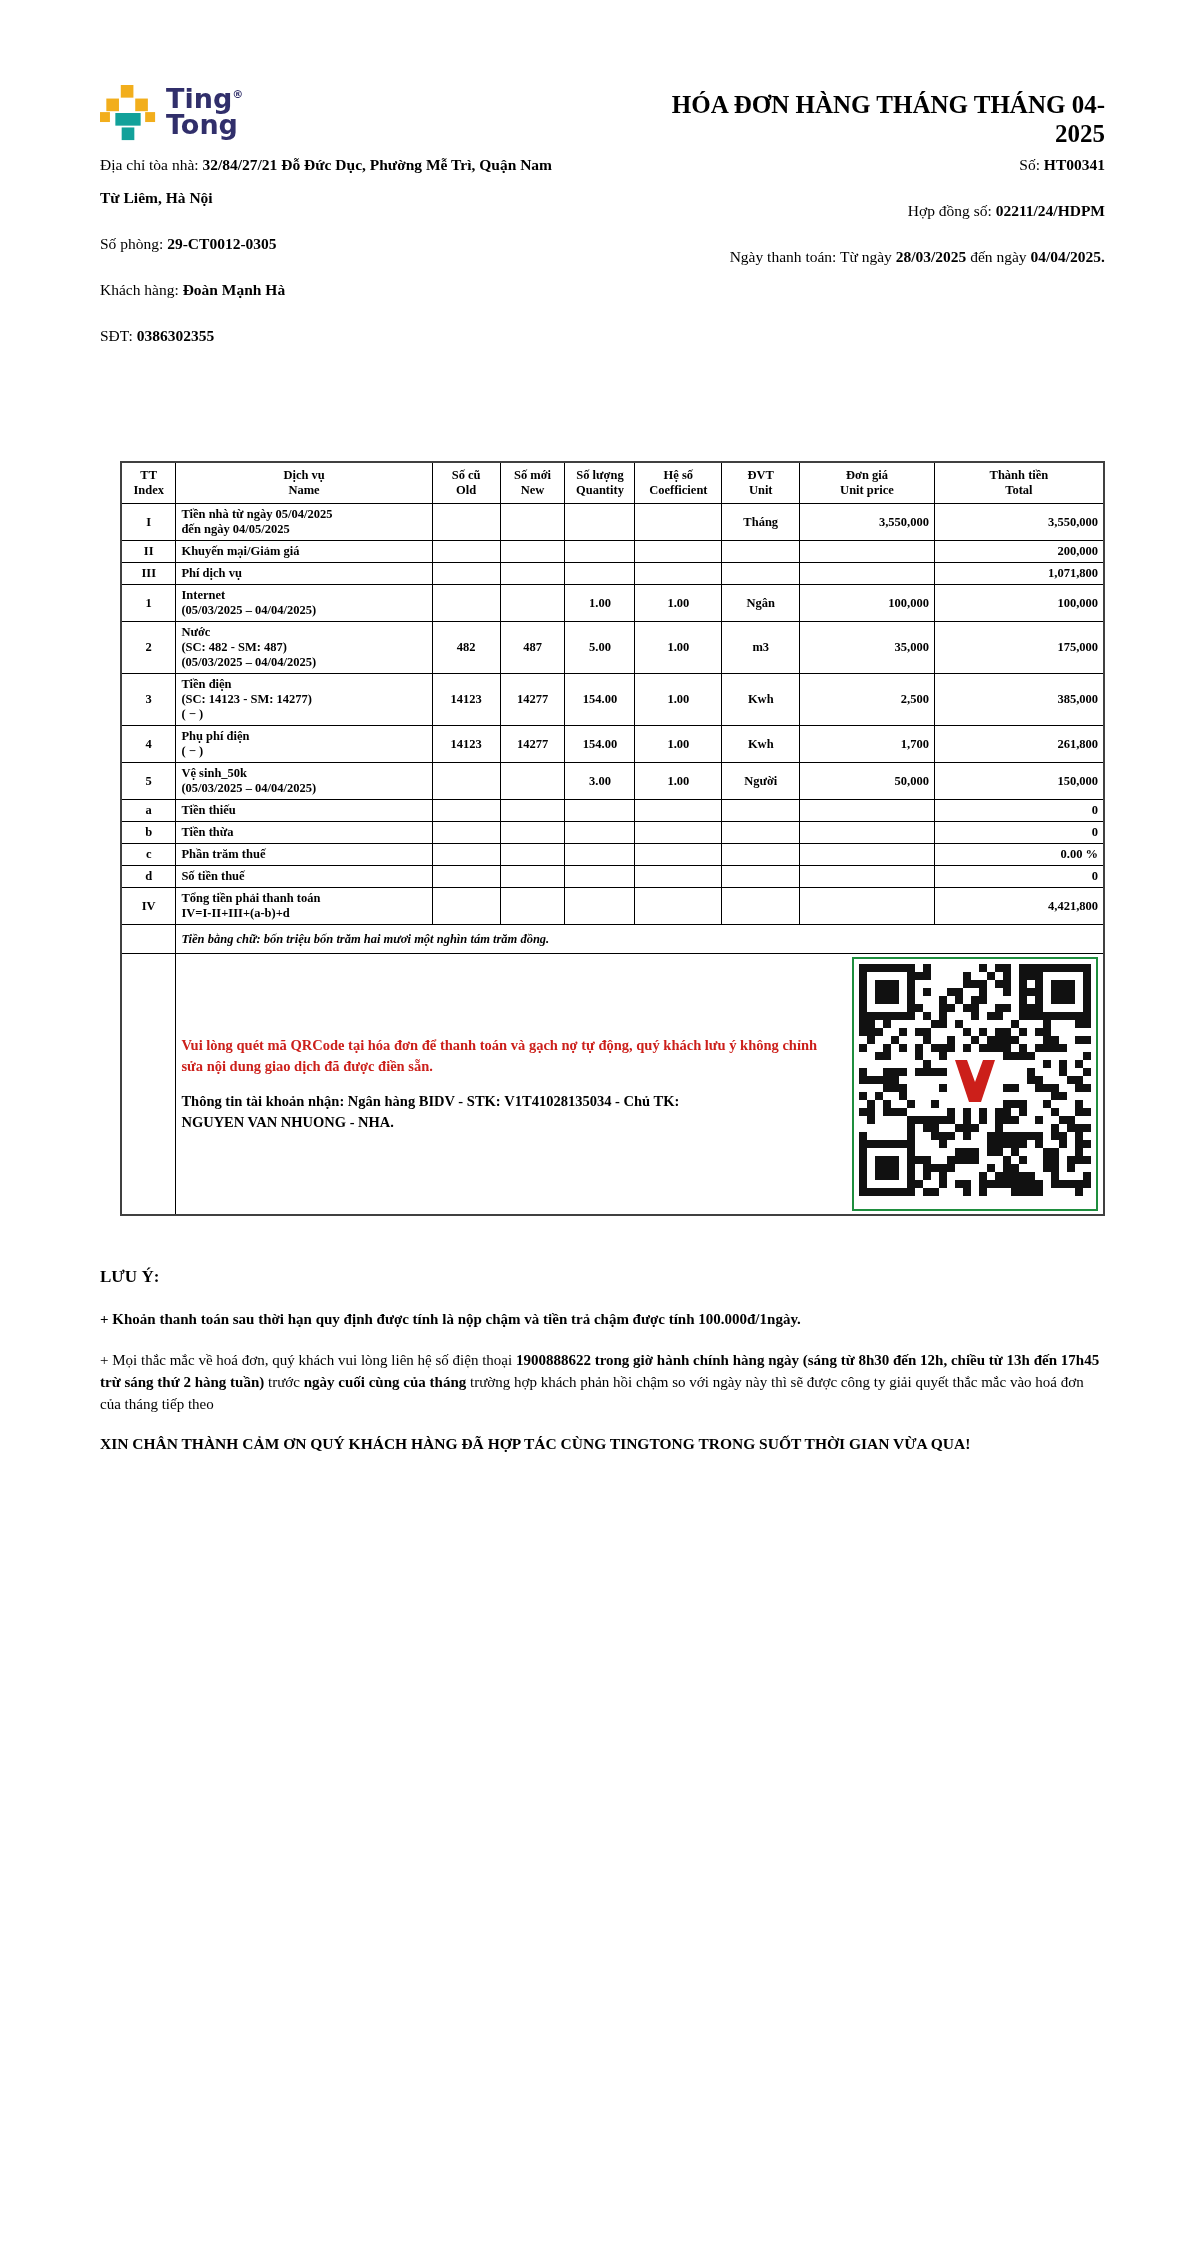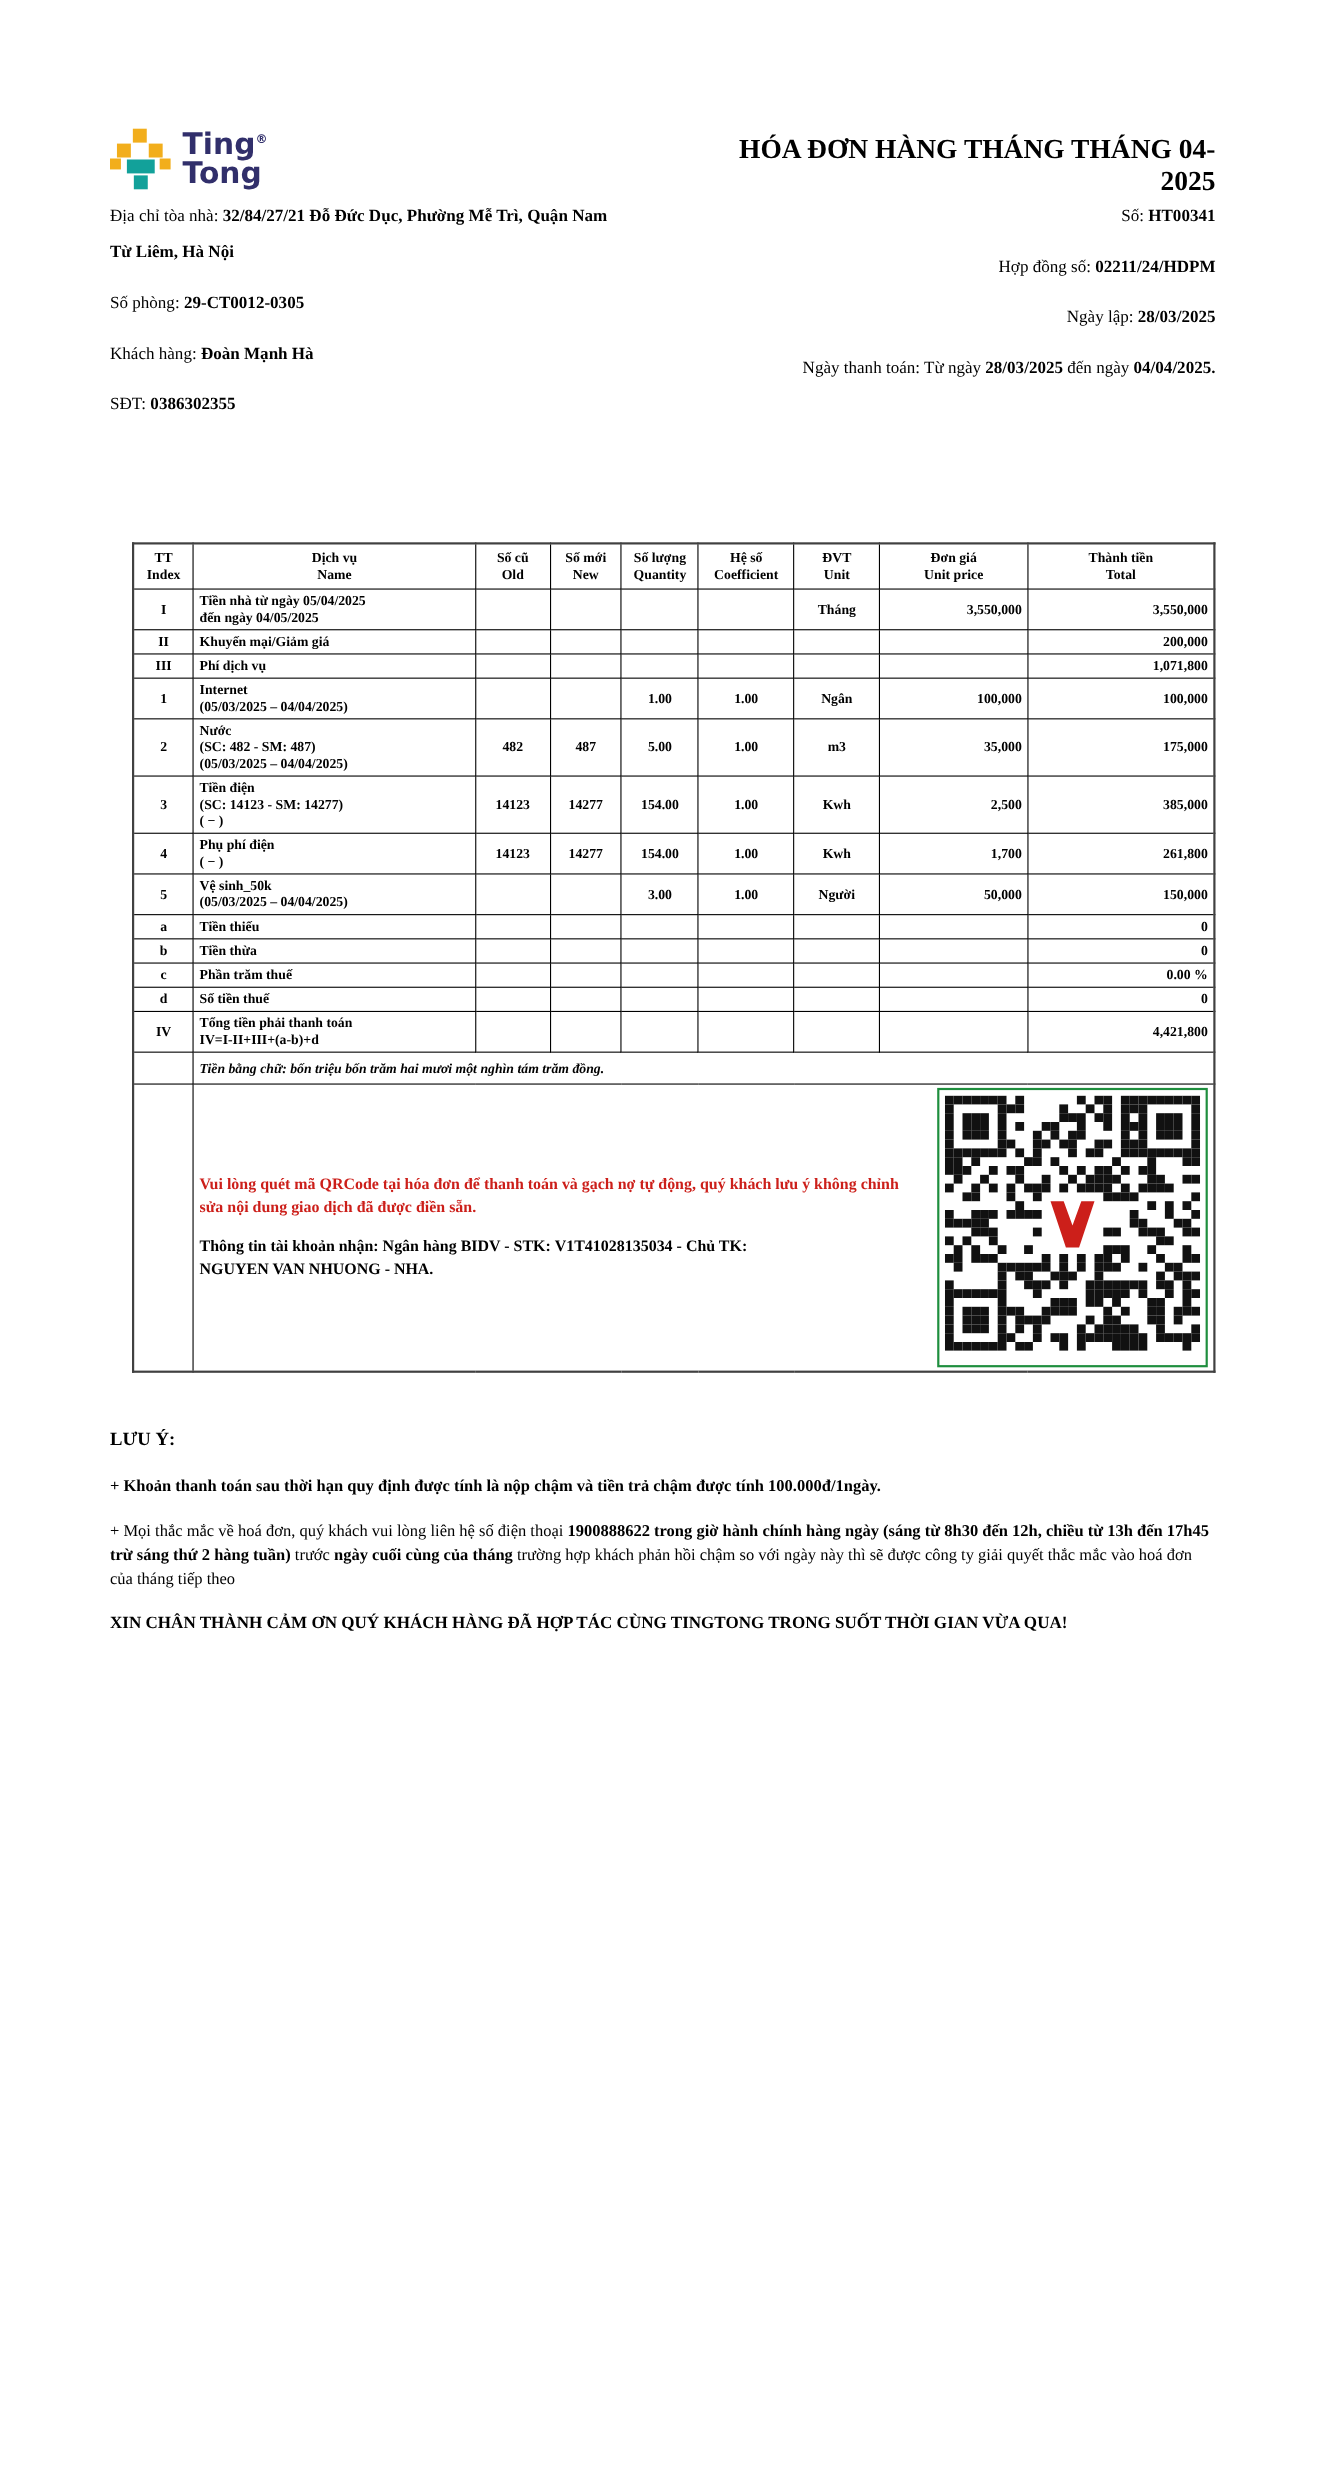--- a/index.html
+++ b/index.html
@@ -1,17 +1,17 @@
 <!DOCTYPE html>
 <html><head>
 <meta charset="utf-8">
 <style>
   html,body{margin:0;padding:0;background:#fff;}
   .page{width:1200px;height:2242px;background:#fff;color:#000;box-sizing:border-box;
-        padding:114px 95px 0 100px;font-family:"Liberation Serif",serif;overflow:hidden;}
+        padding:82px 95px 0 100px;font-family:"Liberation Serif",serif;overflow:hidden;}
   
   .header{display:flex;justify-content:space-between;align-items:flex-start;}
   .logo{display:flex;gap:10px;align-items:flex-start;}
   .logo-text{font-family:"DejaVu Sans",sans-serif;font-weight:bold;color:#312F6B;
              font-size:27px;line-height:26px;}
   .reg{font-size:11px;vertical-align:super;font-weight:bold;}
   .title{font-size:25px;font-weight:bold;width:500px;text-align:right;line-height:29px;
          white-space:pre-line;margin:8px 0 0;}
   
   .info{display:flex;justify-content:space-between;font-size:15.5px;line-height:33px;}
@@ -69,21 +69,20 @@
   <div class="info">
     <div class="info-left">
       <p><span>Địa chỉ tòa nhà: </span><b>32/84/27/21 Đỗ Đức Dục, Phường Mễ Trì, Quận Nam Từ Liêm, Hà Nội</b></p>
       <p><span>Số phòng: </span><b>29-CT0012-0305</b></p>
       <p><span>Khách hàng: </span><b>Đoàn Mạnh Hà</b></p>
       <p><span>SĐT: </span><b>0386302355</b></p>
     </div>
     <div class="info-right">
       <p><span>Số: </span><b>HT00341</b></p>
       <p><span>Hợp đồng số: </span><b>02211/24/HDPM</b></p>
-      <p><span>Ngày lập: </span><b>28/03/2025</b></p>
       <p><span>Ngày thanh toán: Từ ngày </span><b>28/03/2025</b><span> đến ngày </span><b>04/04/2025.</b></p>
     </div>
   </div>
 
   <table class="invoice-table">
     <colgroup>
       <col style="width:55px">
         <col style="width:257px">
         <col style="width:68px">
         <col style="width:65px">

